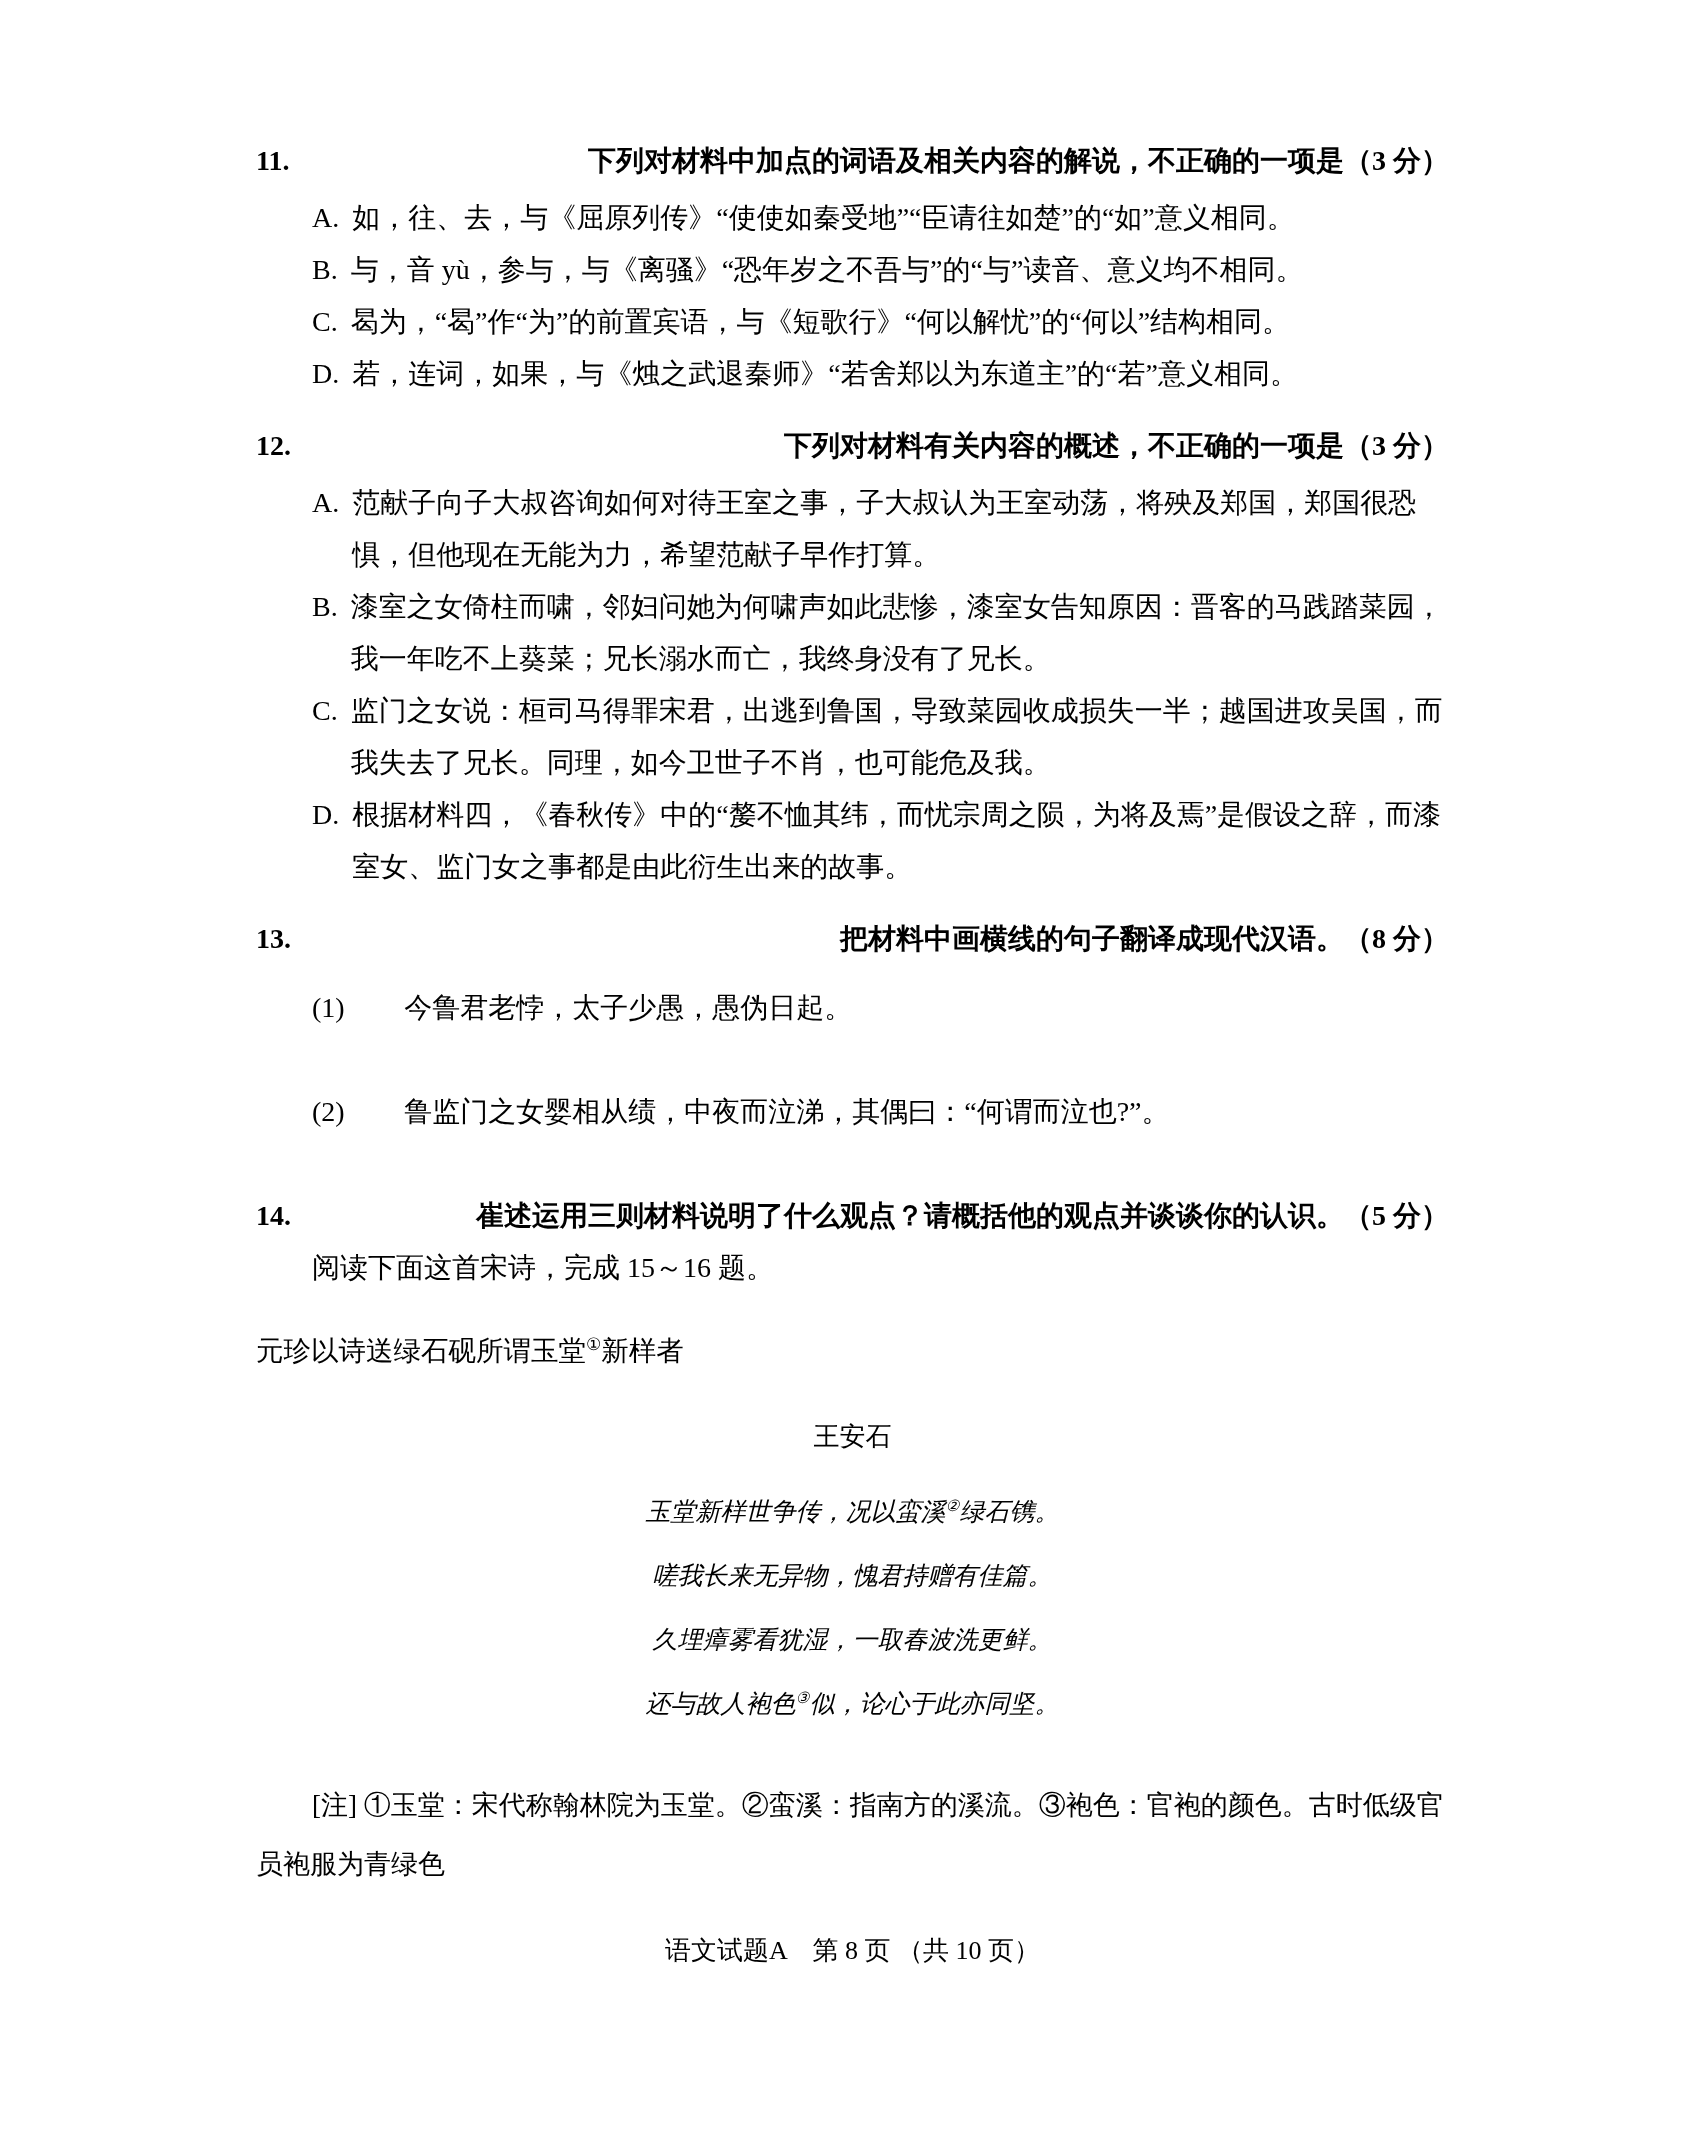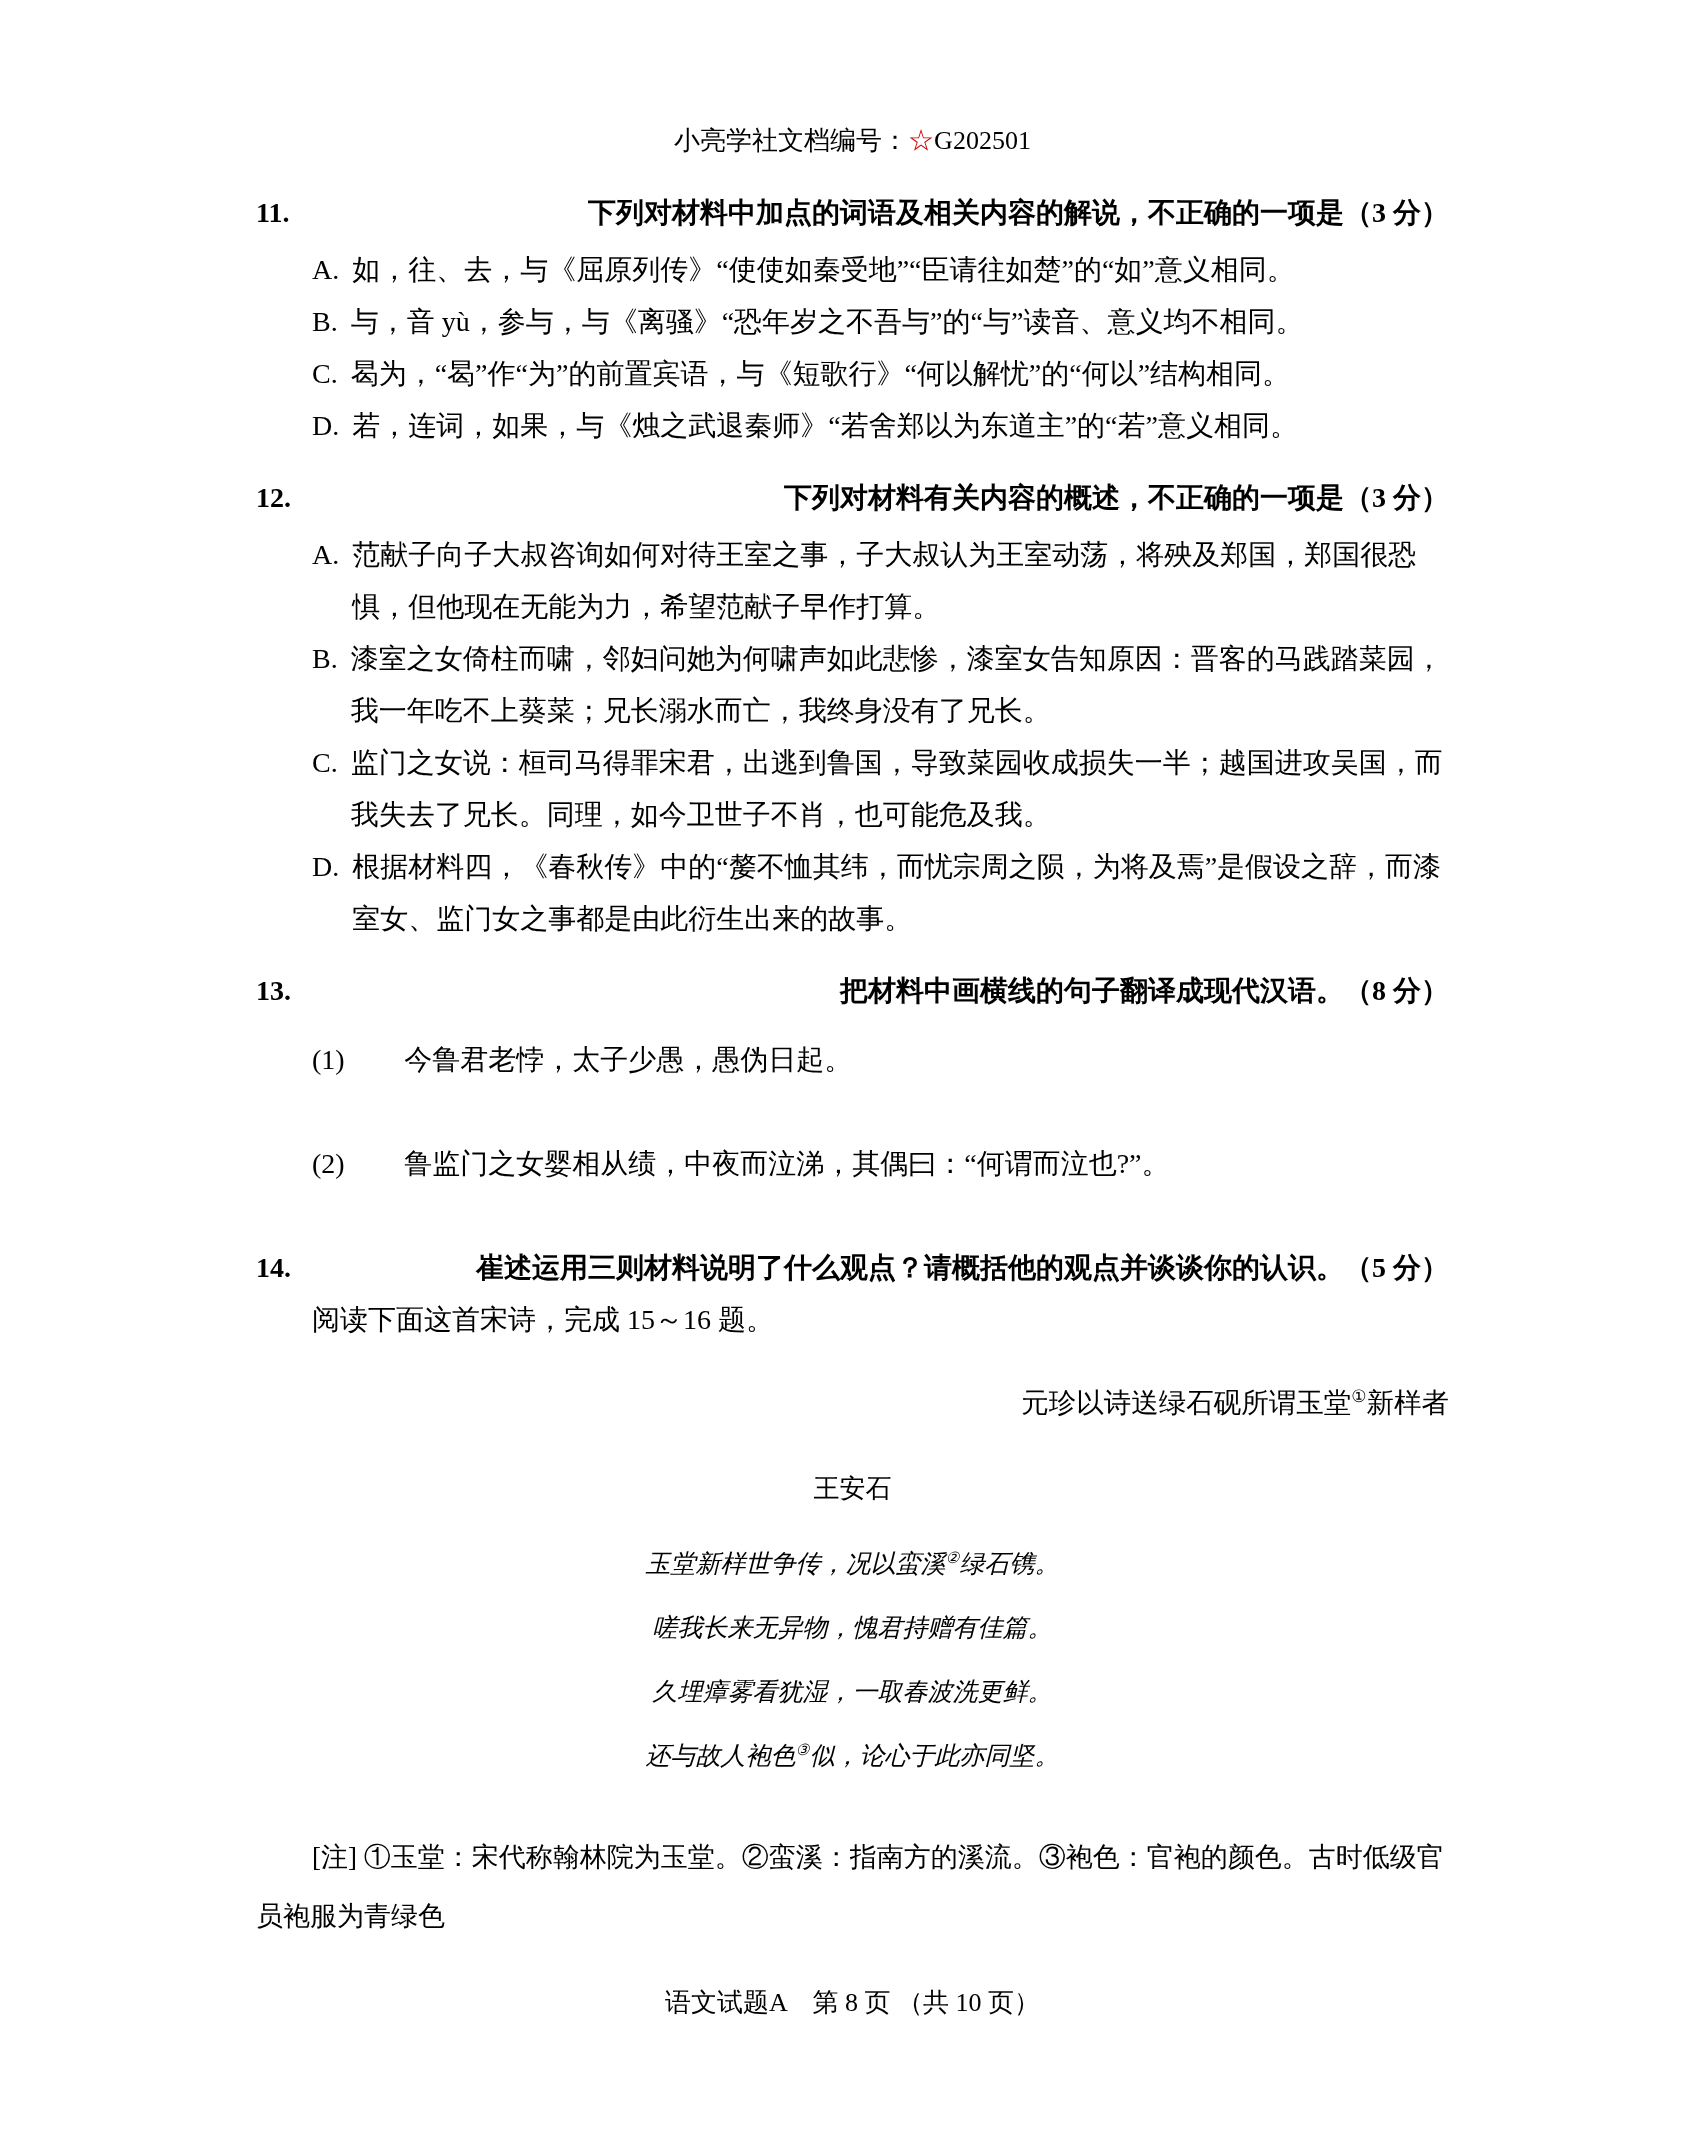--- a/index.html
+++ b/index.html
@@ -32,35 +32,32 @@
   .option { display: flex; margin-left: 56px; }
   .olabel { flex: 0 0 auto; margin-right: 13px; white-space: nowrap; }
   .otext { flex: 1; }
   .q13-items { margin-top: 17px; }
   .q13-item { display: flex; margin-left: 56px; }
   .q13-item + .q13-item { margin-top: 52px; }
   .ilabel { flex: 0 0 auto; margin-right: 14.6px; white-space: nowrap; }
   .itext { flex: 1; margin-left: 45px; }
   .section-heading { margin-left: 56px; margin-top: 95px; }
   .section-intro { margin-left: 56px; }
-  .poem-title { text-align: right; margin-top: 31px; font-size: 27.5px; line-height: 52px; }
+  .poem-title { text-align: left; margin-top: 31px; font-size: 27.5px; line-height: 52px; }
   .poem-author { text-align: center; margin-top: 34px; font-size: 26px; line-height: 52px; }
   .poem { margin-top: 16.3px; text-align: center; font-style: italic; font-size: 25px; line-height: 64px; }
   .poem-note { margin-top: 40px; text-indent: 56px; font-size: 27px; line-height: 59px; }
   .page-footer { text-align: center; margin-top: 31px; font-size: 26px; line-height: 52px; }
   sup { font-size: 0.62em; vertical-align: super; line-height: 0; }
 </style>
 </head>
 <body>
 
 <div class="page">
 
-  <div class="doc-header">
-    <span>小亮学社文档编号：</span><span class="star">☆</span><span>G202501</span>
-  </div>
 
   <div class="question">
     <div class="stem">
       <span class="qnum">11.</span>
       <span class="stem-text">下列对材料中加点的词语及相关内容的解说，不正确的一项是（3 分）</span>
     </div>
     <div class="options">
       <div class="option">
         <span class="olabel">A.</span>
         <div class="otext">如，往、去，与《屈原列传》“使使如秦受地”“臣请往如楚”的“如”意义相同。</div>

